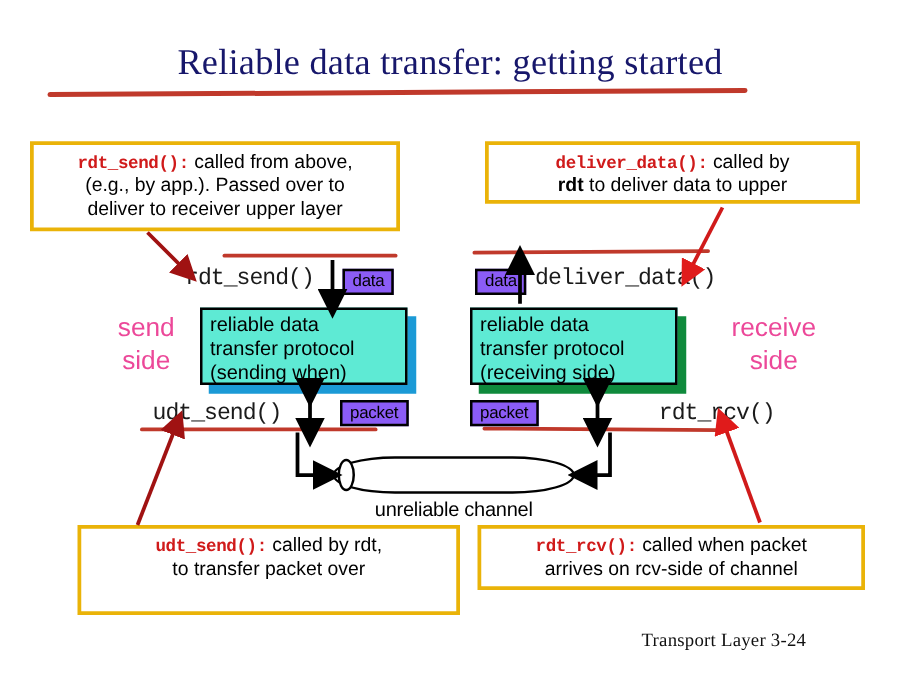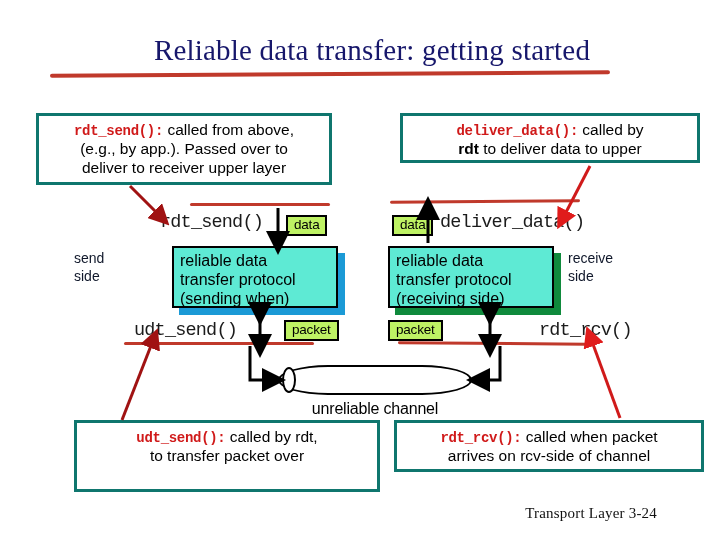--- a/index.html
+++ b/index.html
@@ -1,53 +1,53 @@
 <!DOCTYPE html>
 <html><head>
 <meta charset="utf-8">
 <style>
   html,body{margin:0;padding:0;}
   body{
     width:720px;height:540px;background:#ffffff;overflow:hidden;
     font-family:"Liberation Sans",sans-serif;position:relative;
   }
-  .slide{position:absolute;left:12px;top:0;width:659px;height:540px;}
+  .slide{position:absolute;left:0;top:0;width:659px;height:540px;}
 
   
   #title{
     position:absolute;left:0;top:34px;width:720px;text-align:center;
     font-family:"Liberation Serif",serif;
     font-size:29px;color:#17176b;letter-spacing:.2px;white-space:nowrap;
   }
   #title-underline{
     position:absolute;left:38px;top:72px;width:560px;height:4px;
     background:#c0392b;border-radius:2px;
     transform:rotate(-0.35deg);
   }
 
   
   .callout{
-    position:absolute;border:3px solid #0f766e;background:#ffffff;
+    position:absolute;border:3px solid #eab308;background:#ffffff;
     text-align:center;color:#000000;line-height:1.22;
     font-size:15.5px;padding:5px 6px;box-sizing:border-box;
   }
   .callout .fn{
     font-family:"Liberation Mono",monospace;font-weight:bold;color:#d01a1a;
     font-size:14px;letter-spacing:-0.3px;
   }
   .callout b{font-weight:bold;}
 
   #cb-rdtsend{left:24px;top:113px;width:296px;height:72px;}
   #cb-deliver {left:388px;top:113px;width:300px;height:50px;}
   #cb-udtsend {left:18px;top:420px;width:306px;height:72px;margin-left:44px;}
   #cb-rdtrcv  {left:382px;top:420px;width:310px;height:52px;}
 
   
   .sidelabel{
-    position:absolute;color:#0f172a;font-size:14px;
+    position:absolute;text-align:center;color:#ec4899;font-size:21px;
     line-height:1.25;font-family:"Liberation Sans",sans-serif;
   }
   #lbl-send{left:62px;top:250px;width:110px;}
   #lbl-recv{left:556px;top:250px;width:126px;}
 
   
   .proto{position:absolute;}
   .proto .shadow{position:absolute;left:7px;top:7px;width:100%;height:100%;}
   .proto .face{
     position:absolute;left:0;top:0;width:100%;height:100%;
@@ -64,21 +64,21 @@
     position:absolute;font-family:"Liberation Mono",monospace;
     font-size:18.5px;color:#1b1b1b;white-space:nowrap;letter-spacing:-0.8px;
   }
   #fl-rdtsend{left:148px;top:212px;}
   #fl-deliver{left:428px;top:212px;}
   #fl-udtsend{left:122px;top:320px;}
   #fl-rdtrcv {left:500px;top:320px;margin-left:27px;}
 
   
   .minibox{
-    position:absolute;border:2px solid #000;background:#bef264;
+    position:absolute;border:2px solid #000;background:#8b5cf6;
     font-size:13.5px;color:#000;text-align:center;box-sizing:border-box;
     padding:1px 6px;line-height:1.1;letter-spacing:-0.2px;
   }
   #mb-data-l{left:274px;top:215px;}
   #mb-data-r{left:380px;top:215px;}
   #mb-pkt-l {left:272px;top:320px;}
   #mb-pkt-r {left:376px;top:320px;}
 
   
   #channel{

